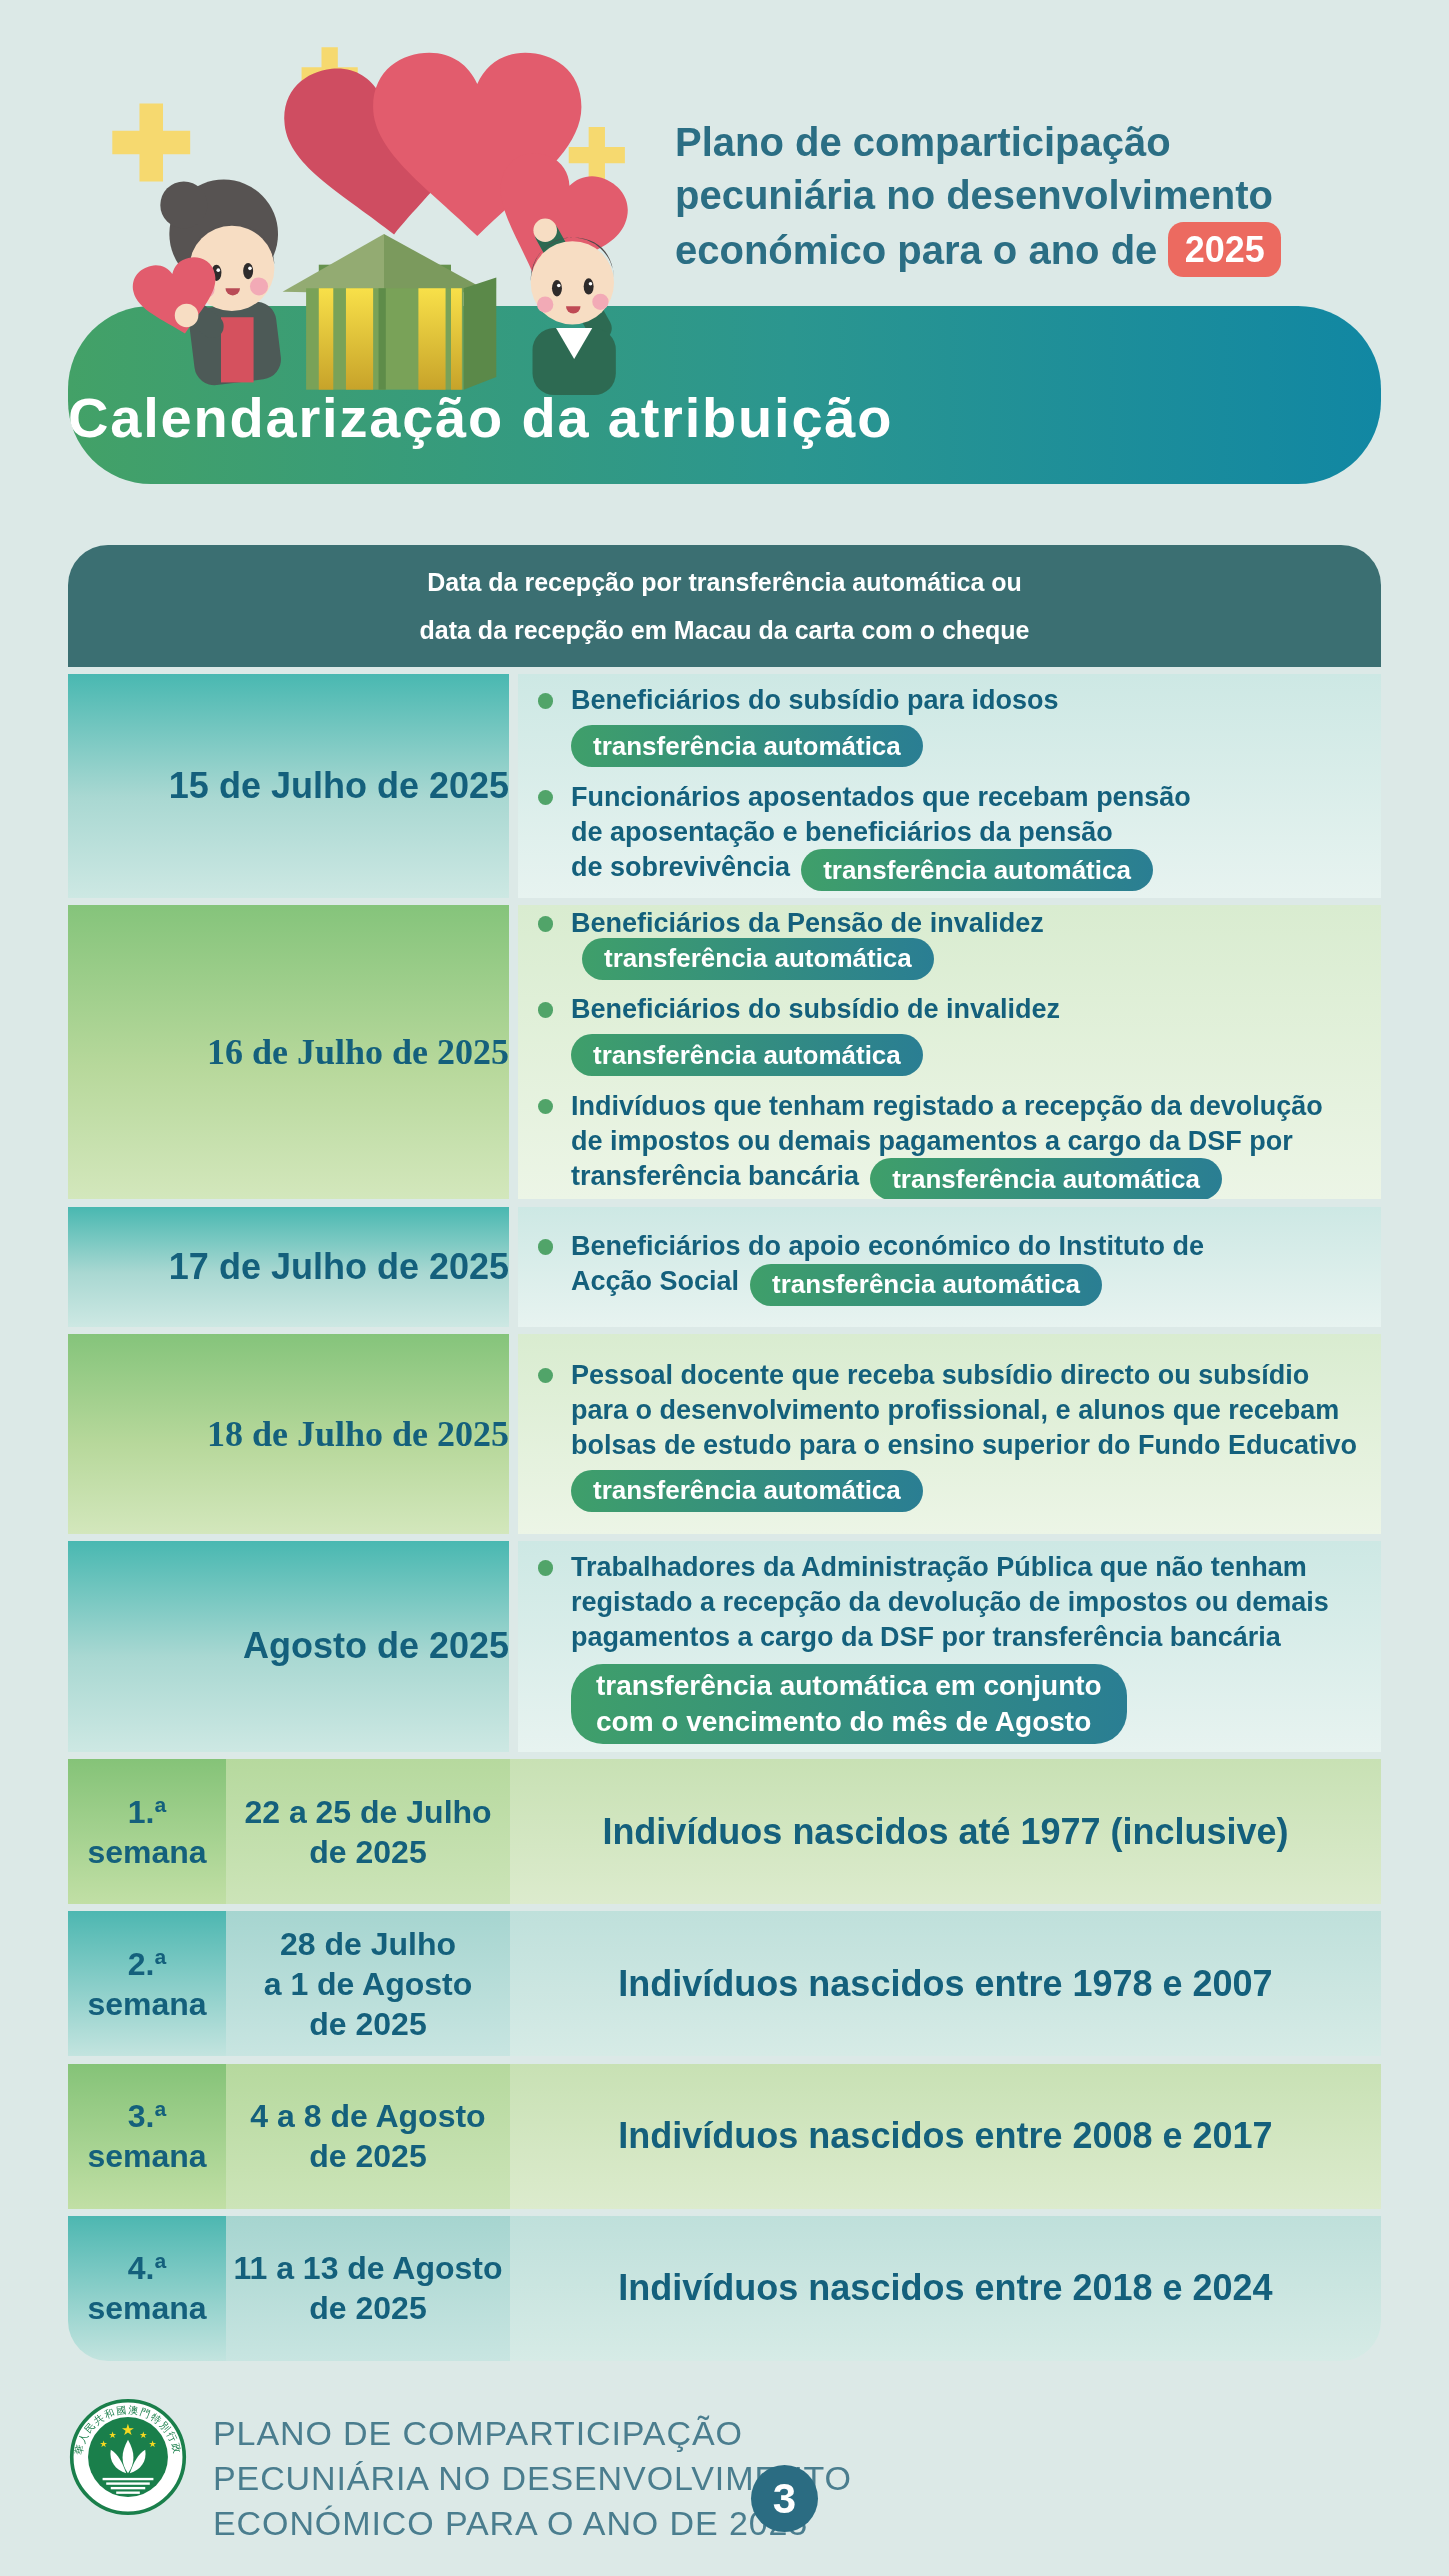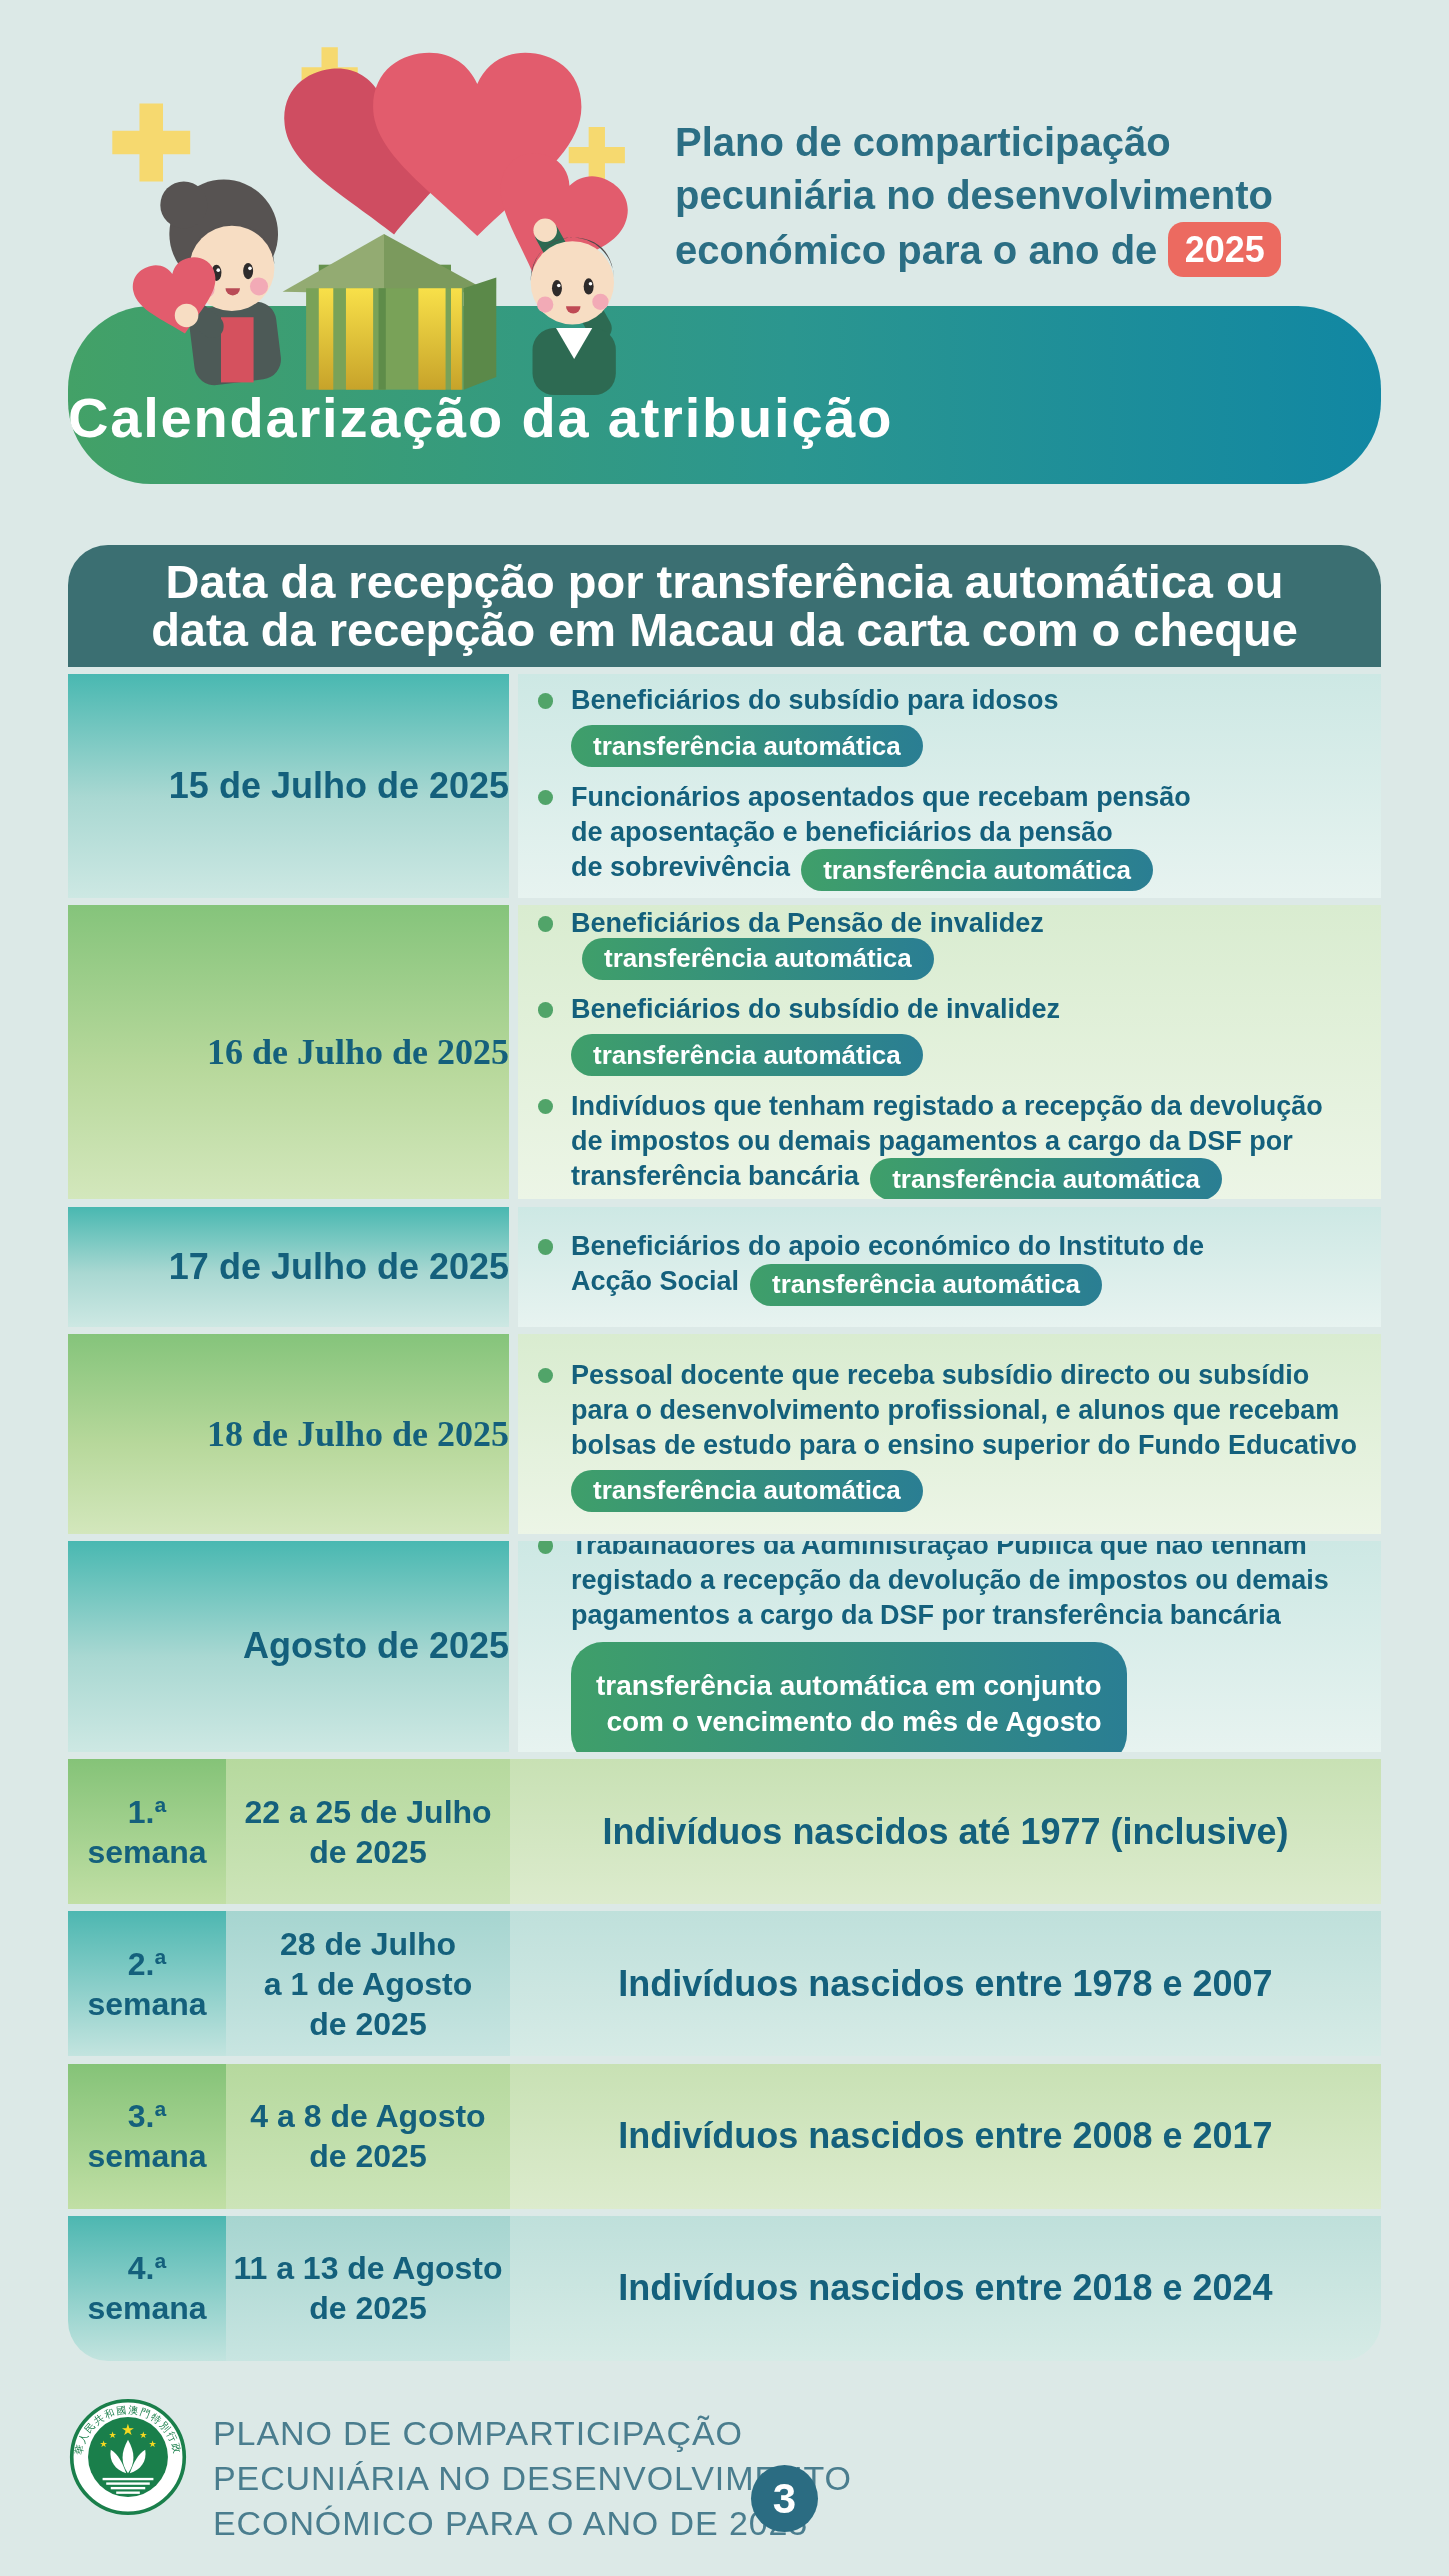--- a/index.html
+++ b/index.html
@@ -11,40 +11,40 @@
     background:linear-gradient(90deg,#43a167 0%,#2b968f 55%,#1187a3 100%);
     display:flex;align-items:flex-end;justify-content:flex-start;z-index:1;}
   .banner span{color:#ffffff;font-size:56px;font-weight:700;letter-spacing:1.8px;margin-bottom:34px;}
   .hero-art{position:absolute;left:0;top:0;z-index:2;pointer-events:none;}
   .title{position:absolute;left:675px;top:116px;z-index:3;color:#2b6e84;font-size:40px;font-weight:700;line-height:53px;}
   .badge{display:inline-block;background:#ec6a60;color:#ffffff;border-radius:15.4px;padding:0.9px 16.3px;font-size:36px;font-weight:700;vertical-align:1.8px;}
 
   
   .tablewrap{position:absolute;left:68px;top:545px;width:1313px;z-index:1;}
   .thead{height:122px;background:#3b6f72;border-radius:40px 40px 0 0;display:flex;align-items:center;justify-content:center;margin-bottom:7.2px;}
-  .thead span{color:#ffffff;font-size:47px;font-weight:700;line-height:48px;text-align:center;white-space:pre-line;}
+  .thead span{color:#ffffff;font-size:25px;font-weight:700;line-height:48px;text-align:center;white-space:pre-line;}
 
   .row{display:flex;margin-bottom:7.2px;overflow:hidden;}
   .dcell{width:441px;flex:0 0 441px;margin-right:9px;display:flex;align-items:center;justify-content:flex-end;}
   .dcell span{font-size:36px;font-weight:700;color:#14607c;}
   .ccell{flex:1;display:flex;flex-direction:column;justify-content:center;padding:12.7px 23.5px 11px 20px;}
   .row.teal .dcell{background:linear-gradient(180deg,#49b8b1 0%,#a9d8d2 55%,#cde8e3 100%);}
   .row.teal .ccell{background:linear-gradient(180deg,#cde8e4 0%,#e7f3f0 100%);}
   .row.green .dcell{background:linear-gradient(180deg,#85c47b 0%,#b7d89b 55%,#d3e7bc 100%);font-family:Liberation Serif, serif;}
   .row.green .ccell{background:linear-gradient(180deg,#d9ecd0 0%,#ecf5e6 100%);}
   .r1{height:224px;} .r2{height:294px;} .r3{height:120px;} .r4{height:200px;} .r5{height:211px;}
 
   .item{position:relative;padding-left:33px;margin:6.3px 0;}
   .dot{position:absolute;left:0;top:10px;width:15.4px;height:15.4px;border-radius:50%;background:#51a469;}
   .itext{font-size:27px;line-height:35px;font-weight:700;color:#14607c;white-space:pre-line;}
   .pill{background:linear-gradient(90deg,#3f9f6a 0%,#2a7e93 100%);color:#ffffff;font-size:26px;font-weight:700;
     border-radius:25px;padding:5.4px 22px;display:inline-block;vertical-align:middle;}
   .pill.inline{margin-left:11px;margin-top:-3.6px;}
   .pill.block{display:table;margin-top:7.2px;}
-  .pill.big{display:table;margin-top:9px;font-size:28px;line-height:36px;padding:26px 25px;border-radius:32px;white-space:pre-line;text-align:right;}
+  .pill.big{display:table;margin-top:9px;font-size:28px;line-height:36px;padding:4px 25px;border-radius:32px;white-space:pre-line;text-align:left;}
 
   
   .wrow{display:flex;height:145px;margin-bottom:7.2px;overflow:hidden;}
   .wrow > div{display:flex;align-items:center;justify-content:center;}
   .w1{width:158px;flex:0 0 158px;}
   .w2{width:284px;flex:0 0 284px;}
   .w3{flex:1;}
   .w1 span,.w2 span{font-size:32px;line-height:40px;font-weight:700;color:#14607c;text-align:center;white-space:pre-line;}
   .w3 span{font-size:36px;font-weight:700;color:#14607c;}
   .wrow.green .w1{background:linear-gradient(180deg,#85c378 0%,#c1dfa5 100%);}

